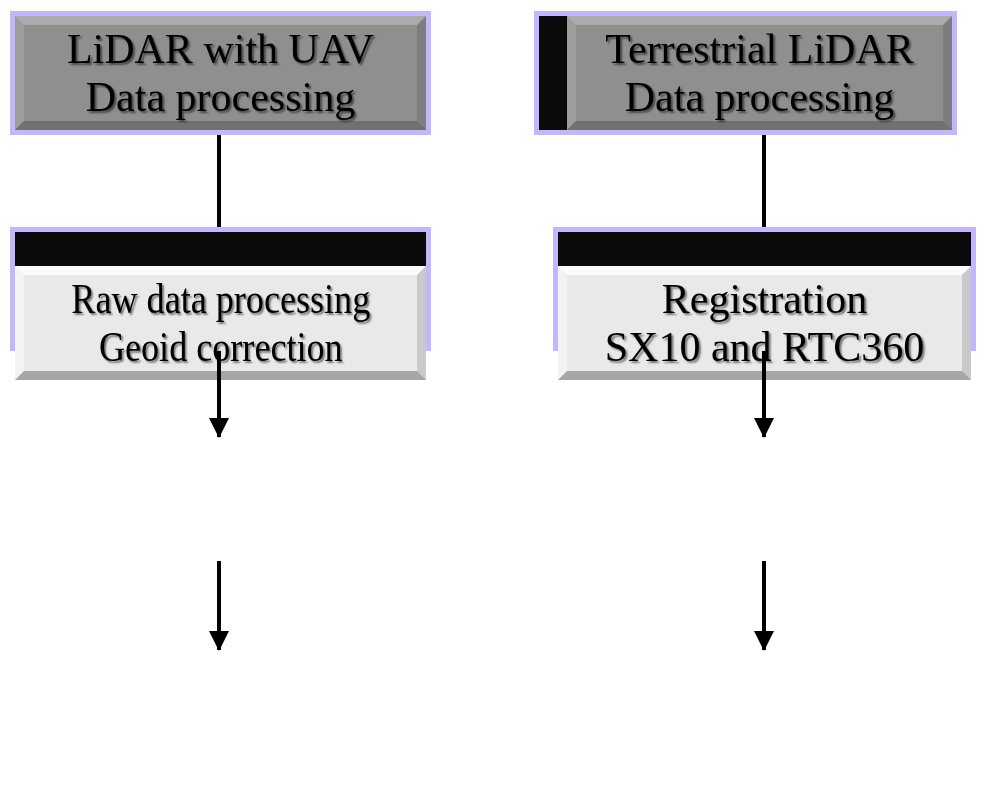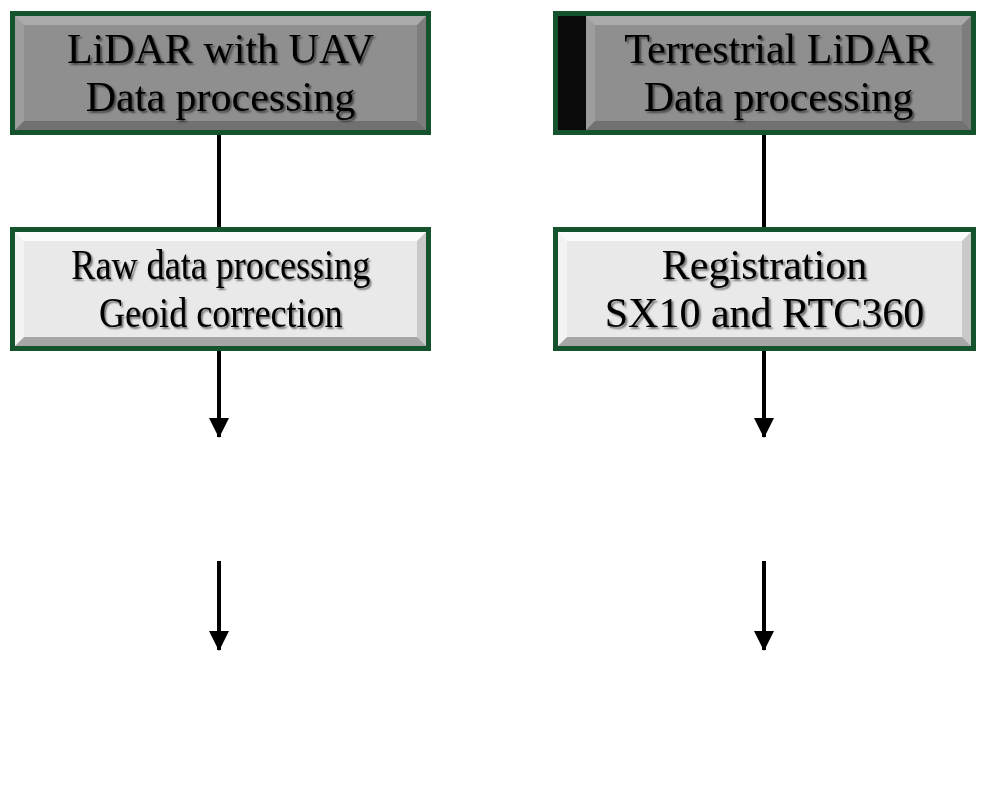--- a/index.html
+++ b/index.html
@@ -11,21 +11,21 @@
     position: relative;
     width: 983px;
     height: 788px;
     background: #ffffff;
     overflow: hidden;
     font-family: "Liberation Serif", "DejaVu Serif", serif;
   }
   .node {
     position: absolute;
     box-sizing: border-box;
-    border: 5px solid #14532d;
+    border: 5px solid #c4b5fd;
     background: #0a0a0a;
   }
   .bevel {
     box-sizing: border-box;
     width: 100%;
     height: 100%;
     border-style: solid;
     border-width: 9px;
     display: flex;
     align-items: center;
@@ -37,20 +37,21 @@
     border-left-color: #9d9d9d;
     border-right-color: #7d7d7d;
     border-bottom-color: #717171;
   }
   .node.step .bevel {
     background: var(--step-fill, #e9e9e9);
     border-top-color: #fbfbfb;
     border-left-color: #f3f3f3;
     border-right-color: #c9c9c9;
     border-bottom-color: #a6a6a6;
+    margin-top: 34px;
   }
   .label {
     white-space: pre-line;
     text-align: center;
     font-size: 42px;
     line-height: 1.15;
     color: #000000;
     text-shadow: 2px 2px 2px rgba(0,0,0,0.5);
     transform-origin: center center;
   }
@@ -93,21 +94,21 @@
 Geoid correction</div>
     </div>
   </div>
 
 
 
   <div class="connector" style="left:217px; top:135px; height:92px;"></div>
   <div class="connector arrow" style="left:217px; top:351px; height:86px;"></div>
   <div class="connector arrow" style="left:217px; top:561px; height:89px;"></div>
 
-  <div class="node header" style="left:553px; top:11px; width:423px; height:124px;padding-left:28px;">
+  <div class="node header" style="left:534px; top:11px; width:423px; height:124px;padding-left:28px;">
     <div class="bevel">
       <div class="label">Terrestrial LiDAR
 Data processing</div>
     </div>
   </div>
 
   <div class="node step" style="left:553px; top:227px; width:423px; height:124px;">
     <div class="bevel">
       <div class="label">Registration
 SX10 and RTC360</div>

